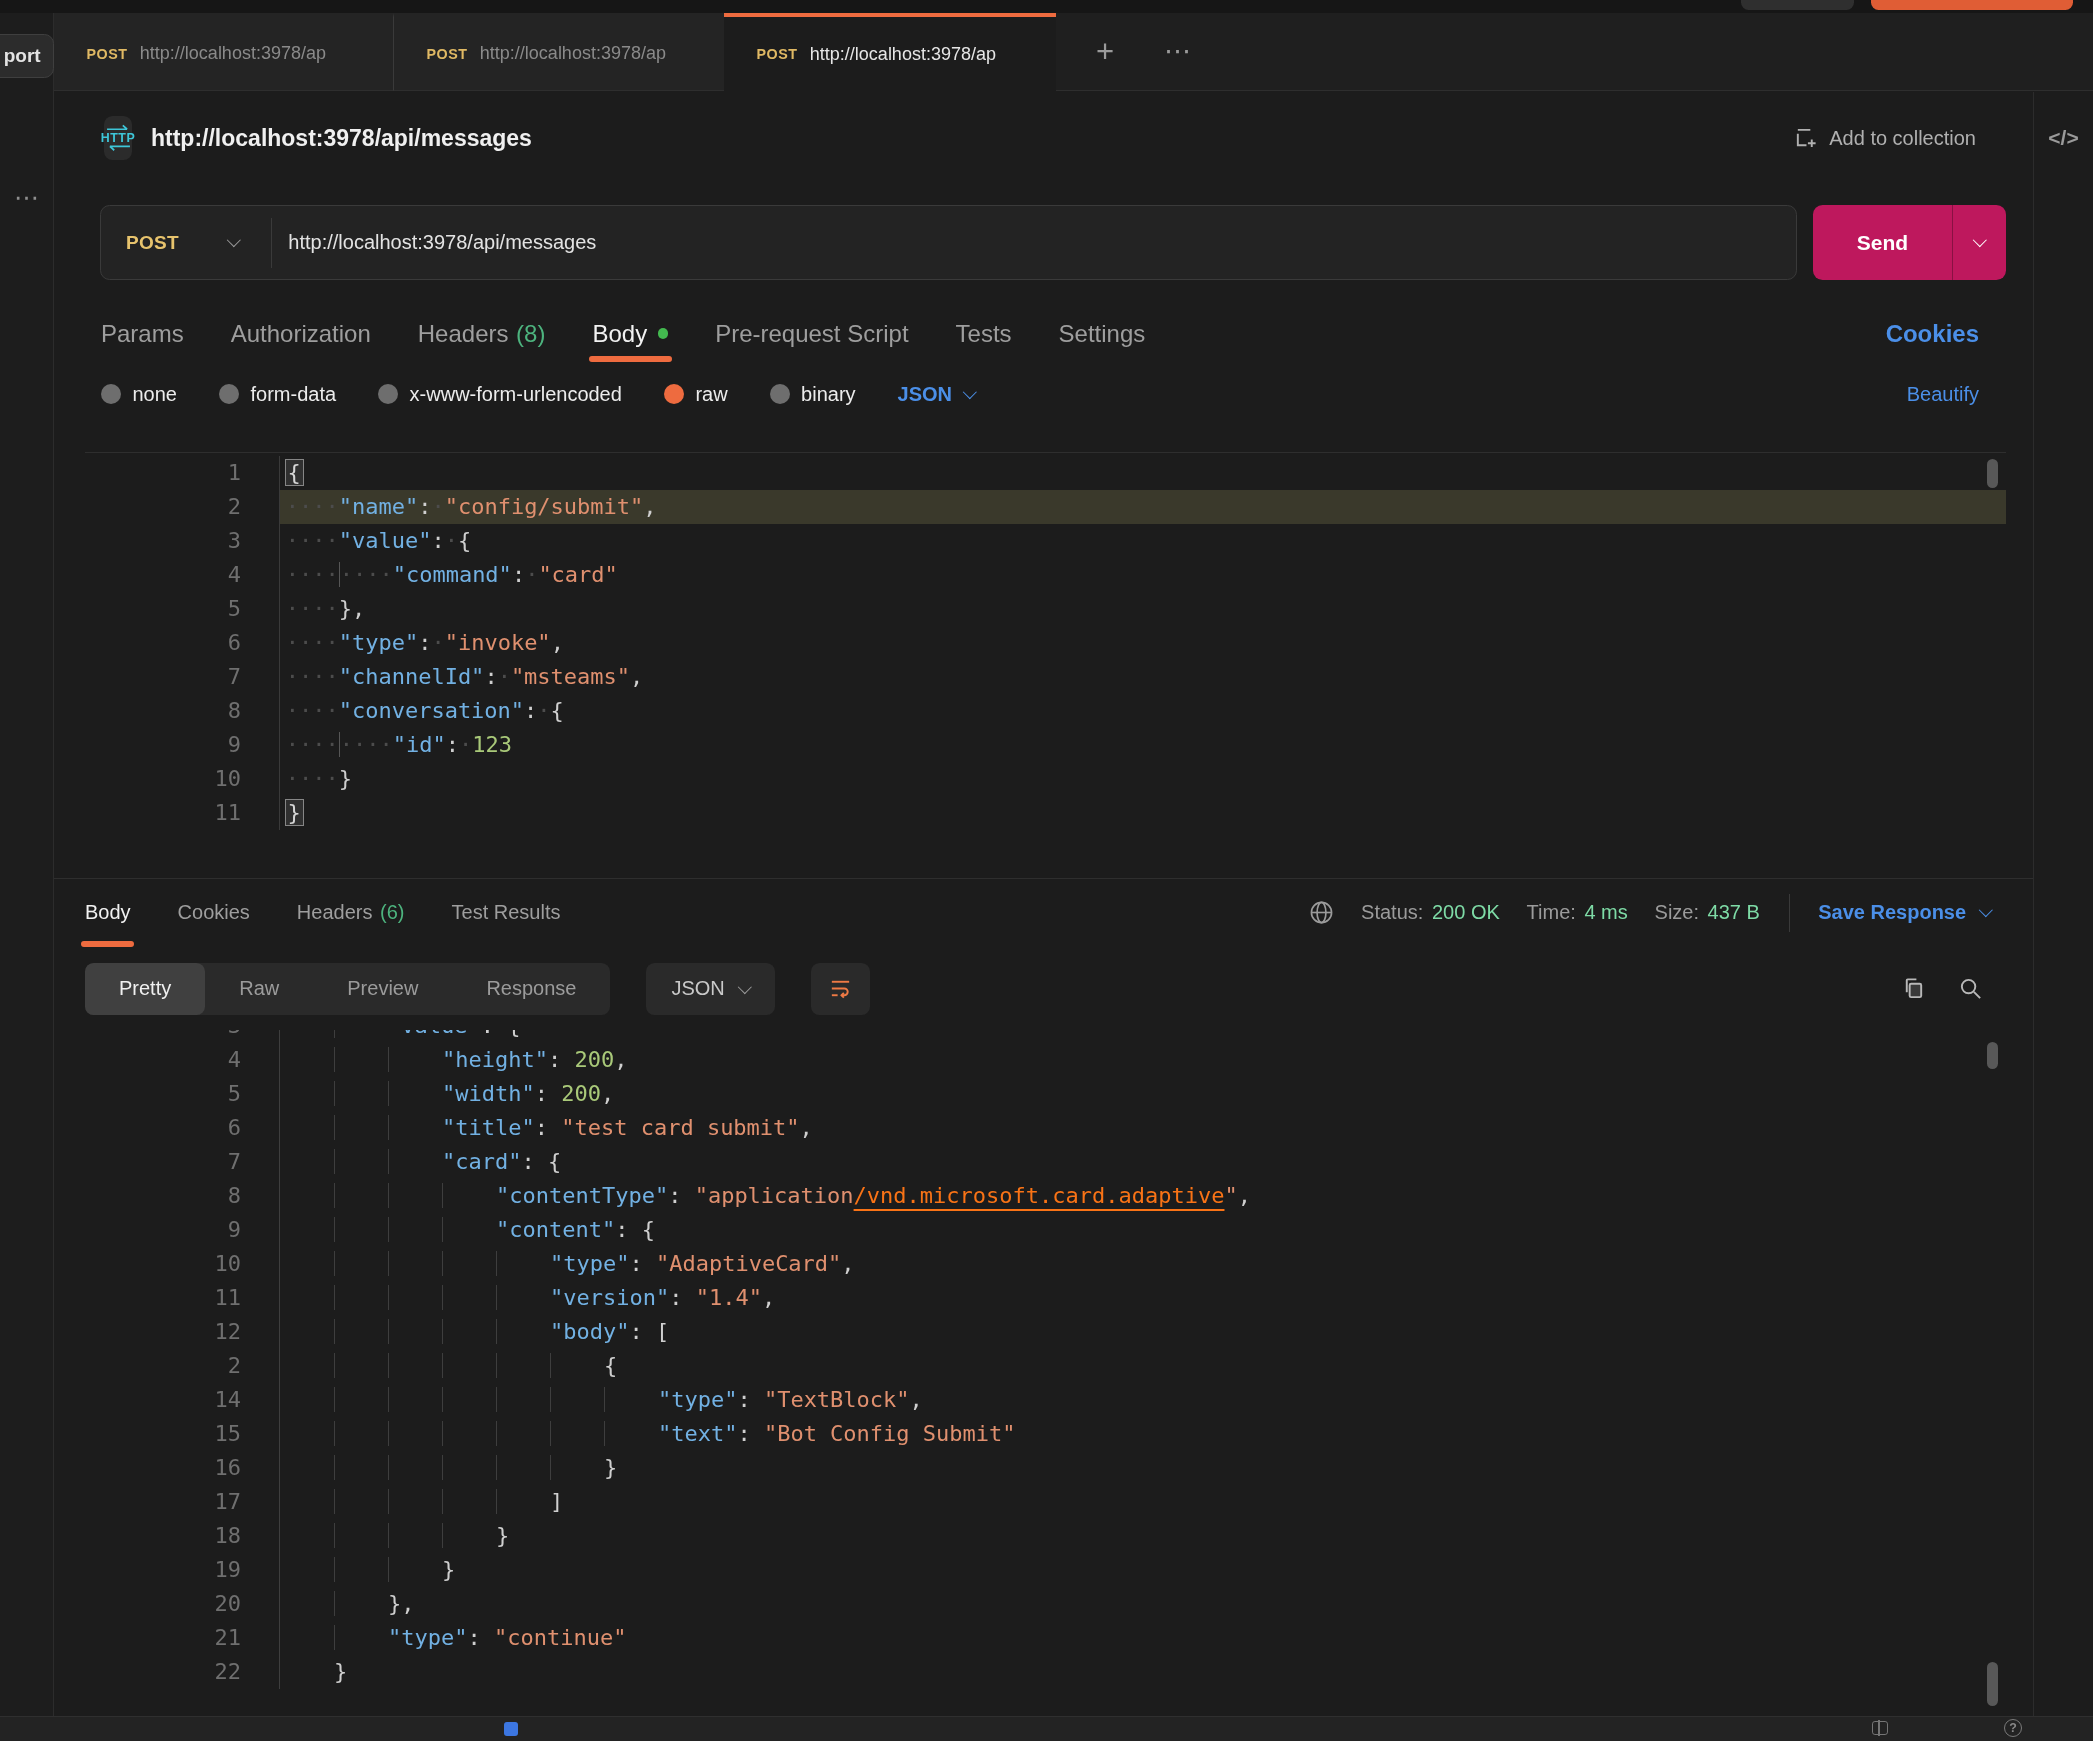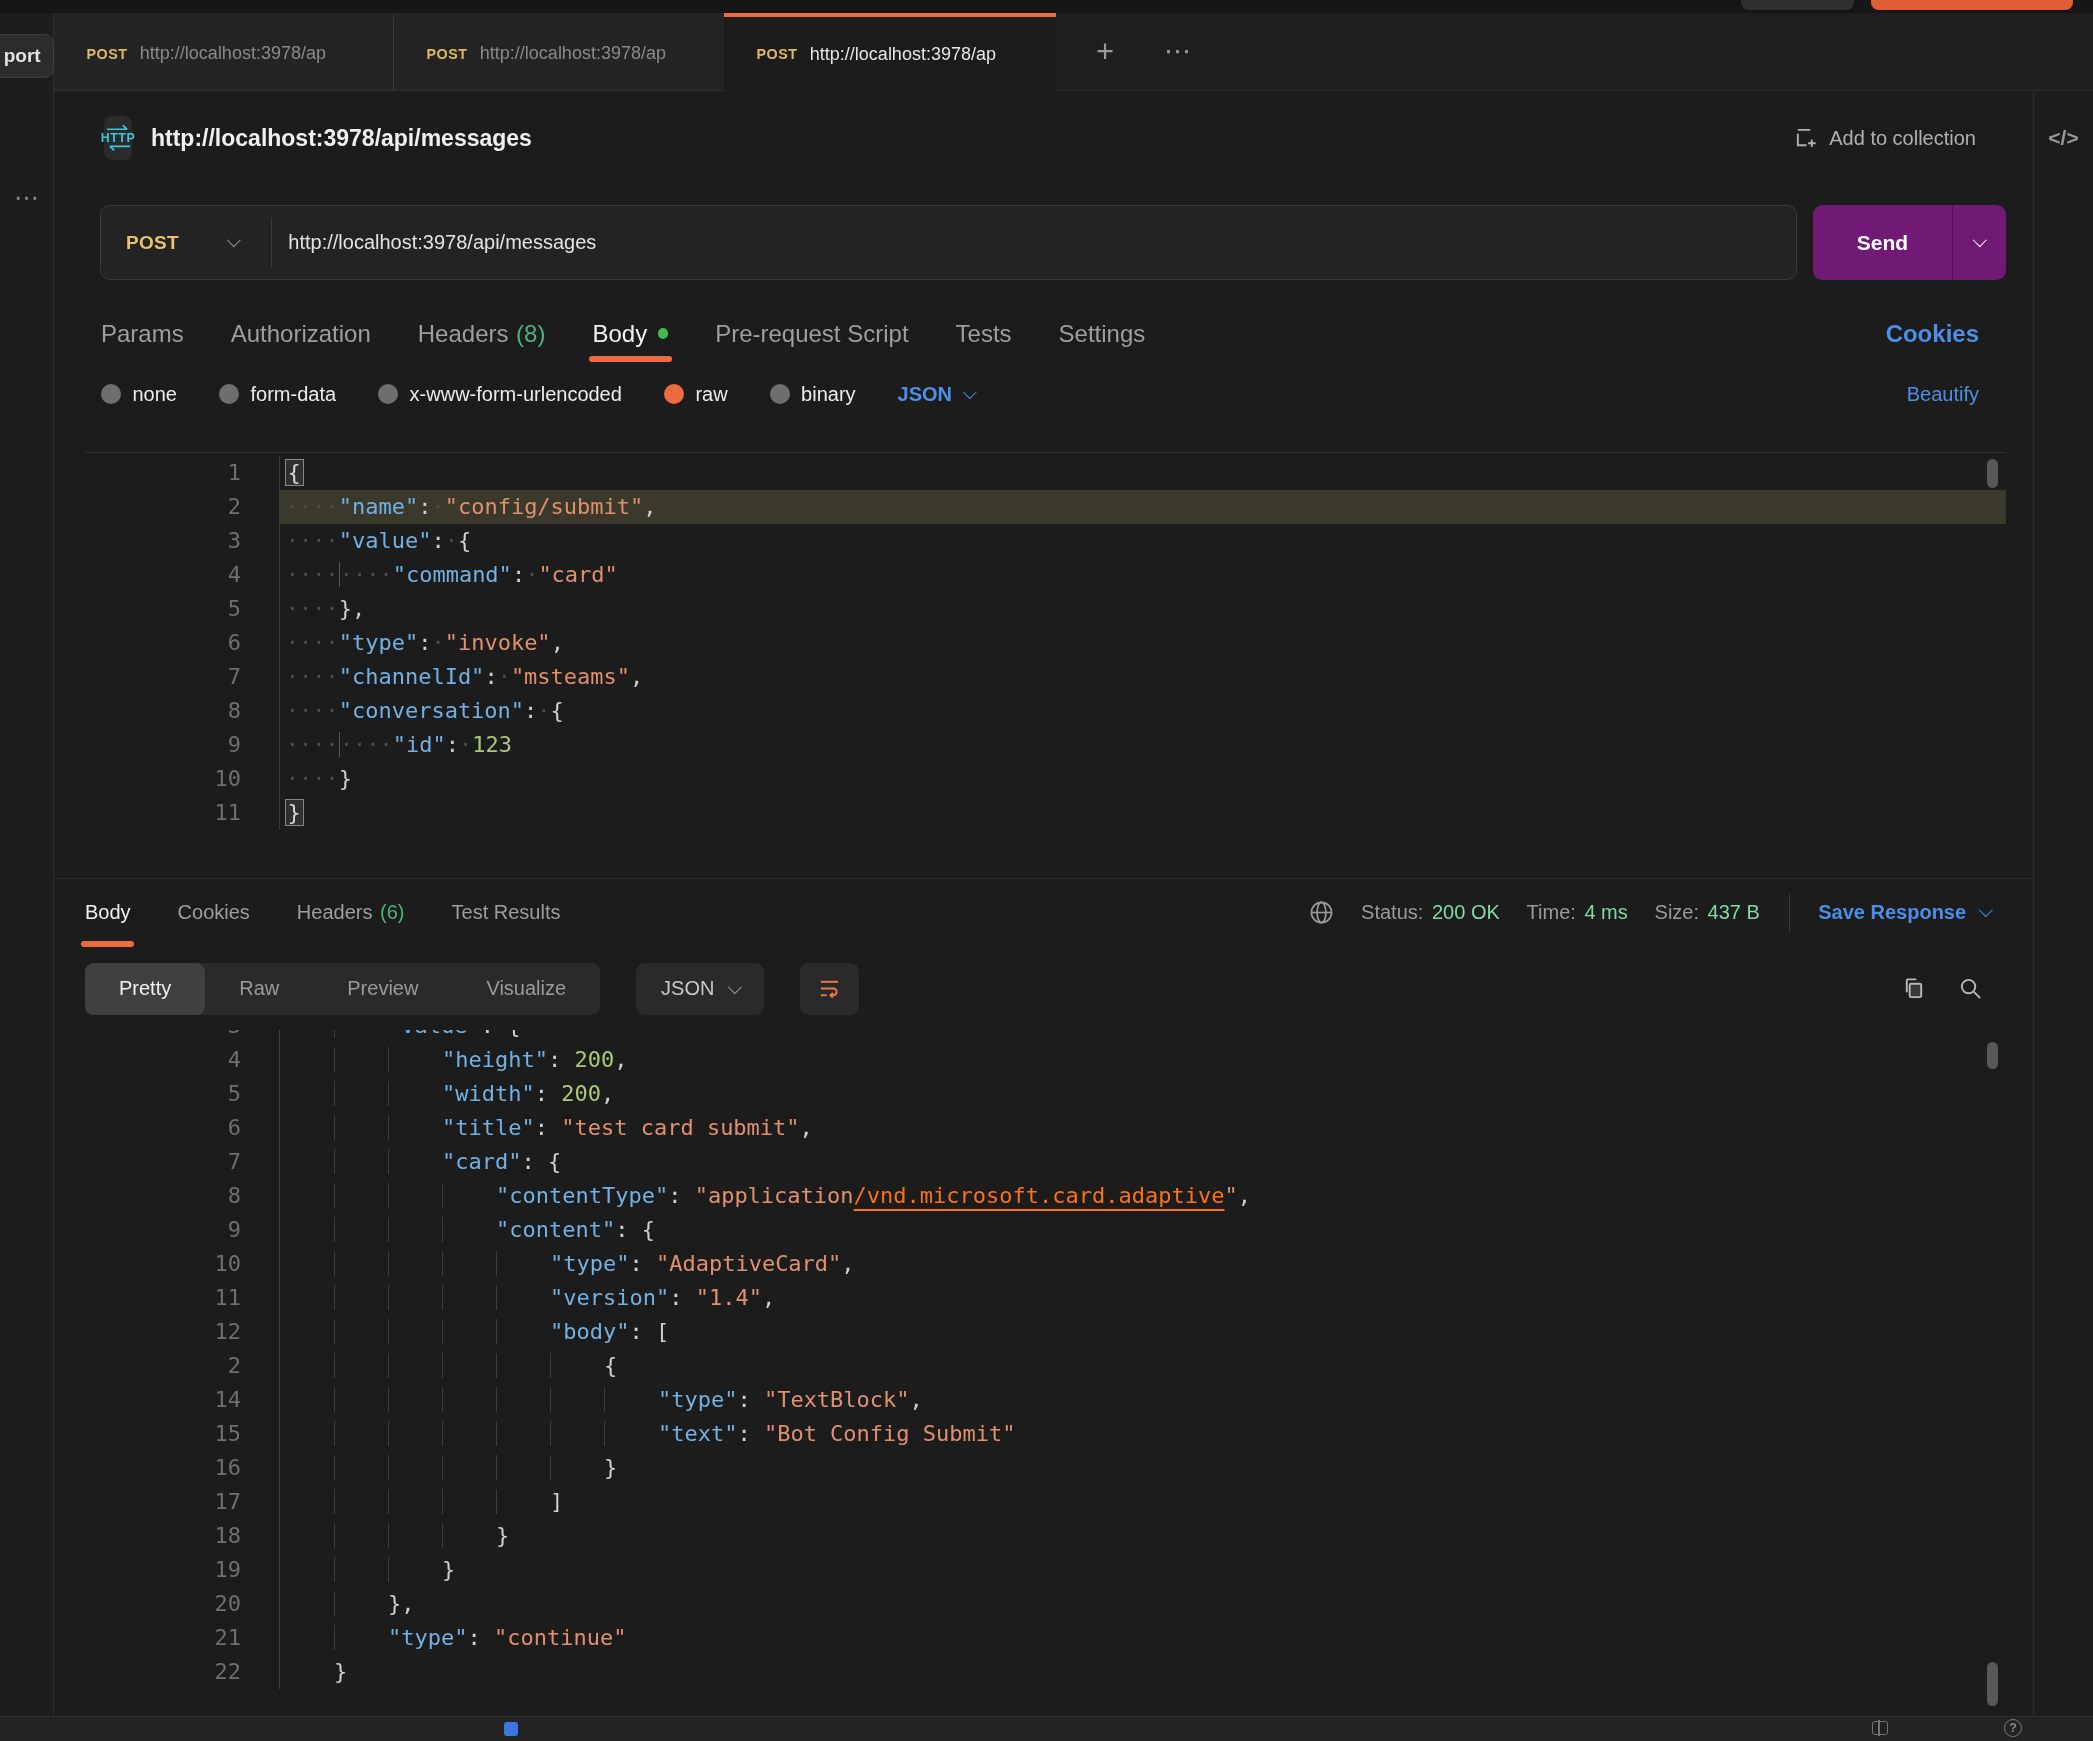--- a/index.html
+++ b/index.html
@@ -46,21 +46,21 @@
   #req-title{margin-left:19px;font-size:23px;font-weight:700;color:#f0f0f0;flex:1 1 auto;}
   #add-collection{display:flex;align-items:center;gap:11.5px;color:#b0b0b0;font-size:20px;cursor:pointer;}
 
   
   #url-row{margin:40px 0 0 0;height:75px;display:flex;align-items:stretch;padding:0 27px 0 46px;gap:16.3px;}
   #url-input{flex:1;background:#232323;border:1px solid #3a3a3a;border-radius:9.6px;display:flex;align-items:center;box-sizing:border-box;}
   #method-select{display:flex;align-items:center;gap:50px;padding:0 32.5px 0 25px;cursor:pointer;}
   #method-label{color:#e7c36d;font-weight:700;font-size:19px;letter-spacing:0.3px;}
   #url-divider{width:1px;height:50px;background:#3a3a3a;}
   #url-text{padding-left:16.3px;font-size:20px;color:#e3e3e3;}
-  #send-btn{width:193px;background:#701a75;border-radius:9.6px;display:flex;align-items:center;overflow:hidden;cursor:pointer;}
+  #send-btn{width:193px;background:#be185d;border-radius:9.6px;display:flex;align-items:center;overflow:hidden;cursor:pointer;}
   #send-label{flex:1;text-align:center;color:#fff;font-weight:700;font-size:21px;}
   #send-sep{width:1px;height:100%;background:rgba(0,0,0,.28);}
   #send-caret{width:53px;display:flex;align-items:center;justify-content:center;color:#fff;}
 
   
   #req-tabs{margin-top:25px;height:57px;display:flex;align-items:center;gap:47px;padding:0 54px 0 47px;font-size:24px;color:#9e9e9e;}
   .rtab{height:100%;display:flex;align-items:center;position:relative;cursor:pointer;white-space:nowrap;}
   .rtab.active{color:#f2f2f2;}
   .rtab.active:after{content:"";position:absolute;left:-3.8px;right:-3.8px;bottom:0;height:5.7px;background:#ee6b3f;border-radius:2.9px;}
   .count{color:#4db37e;margin-left:7.6px;}
@@ -356,21 +356,21 @@
         <span class="chev"></span>
       </span>
     </span>
   </div>
 
   <div id="resp-toolbar">
     <div id="view-seg">
       <span class="seg active">Pretty</span>
       <span class="seg">Raw</span>
       <span class="seg">Preview</span>
-      <span class="seg">Visualize</span>
+      <span class="seg">Response</span>
     </div>
     <div id="resp-format">
       <span>JSON</span>
       <span class="chev gray"></span>
     </div>
     <div id="wrap-btn">
       <svg width="25" height="25" viewBox="0 0 26 26" fill="none" stroke="#ef7a45" stroke-width="2">
         <path d="M4 6 h18"></path>
           <path d="M4 13 h13 a3.5 3.5 0 0 1 0 7 h-3"></path>
           <path d="M16.5 17.5 L14 20 l2.5 2.5"></path>

